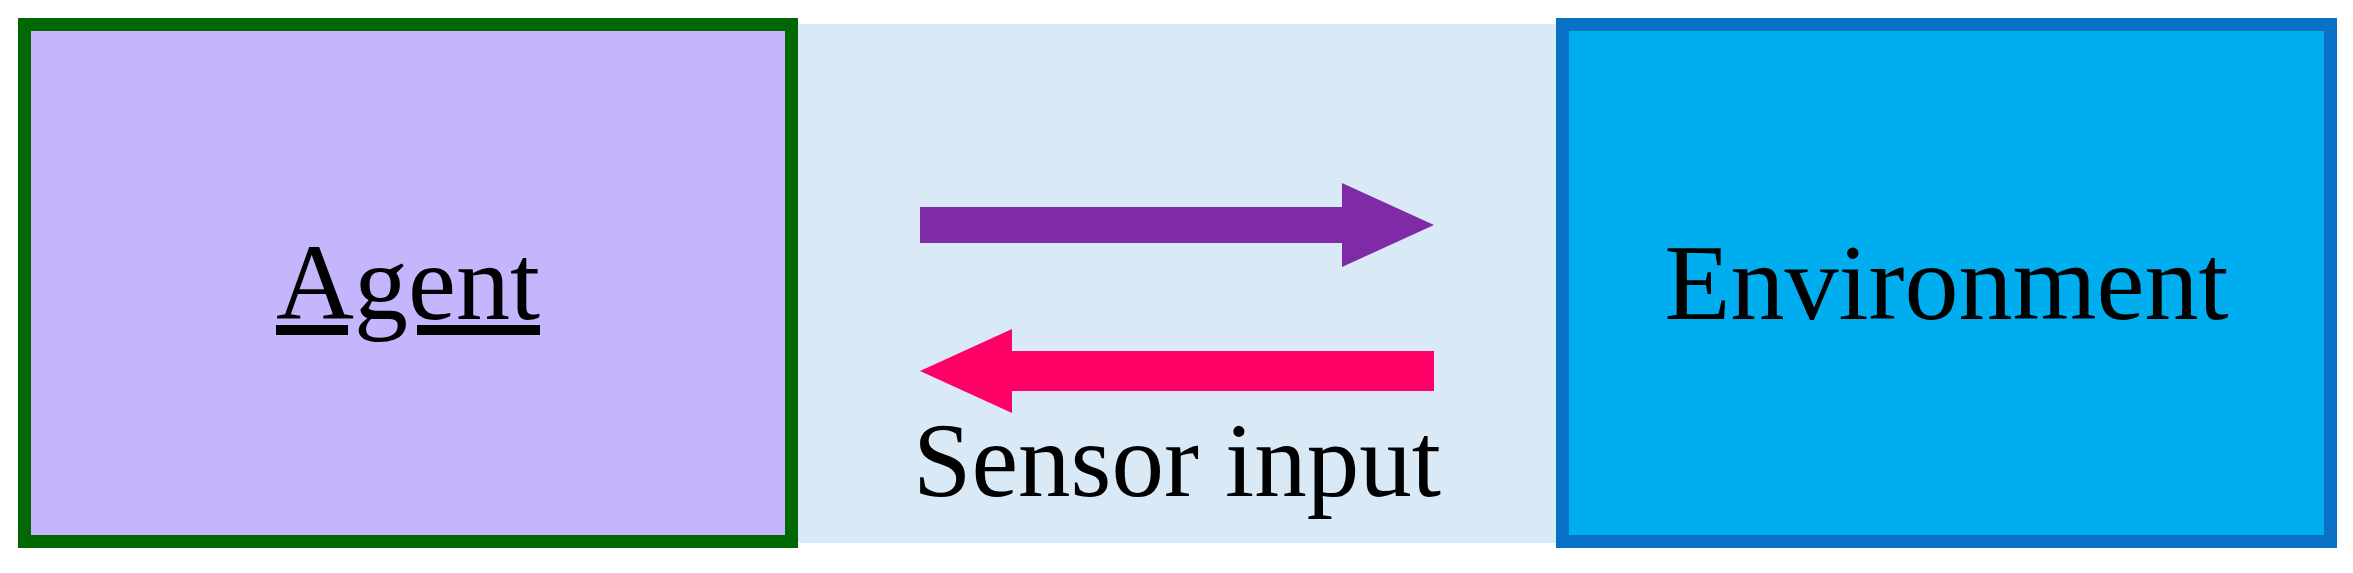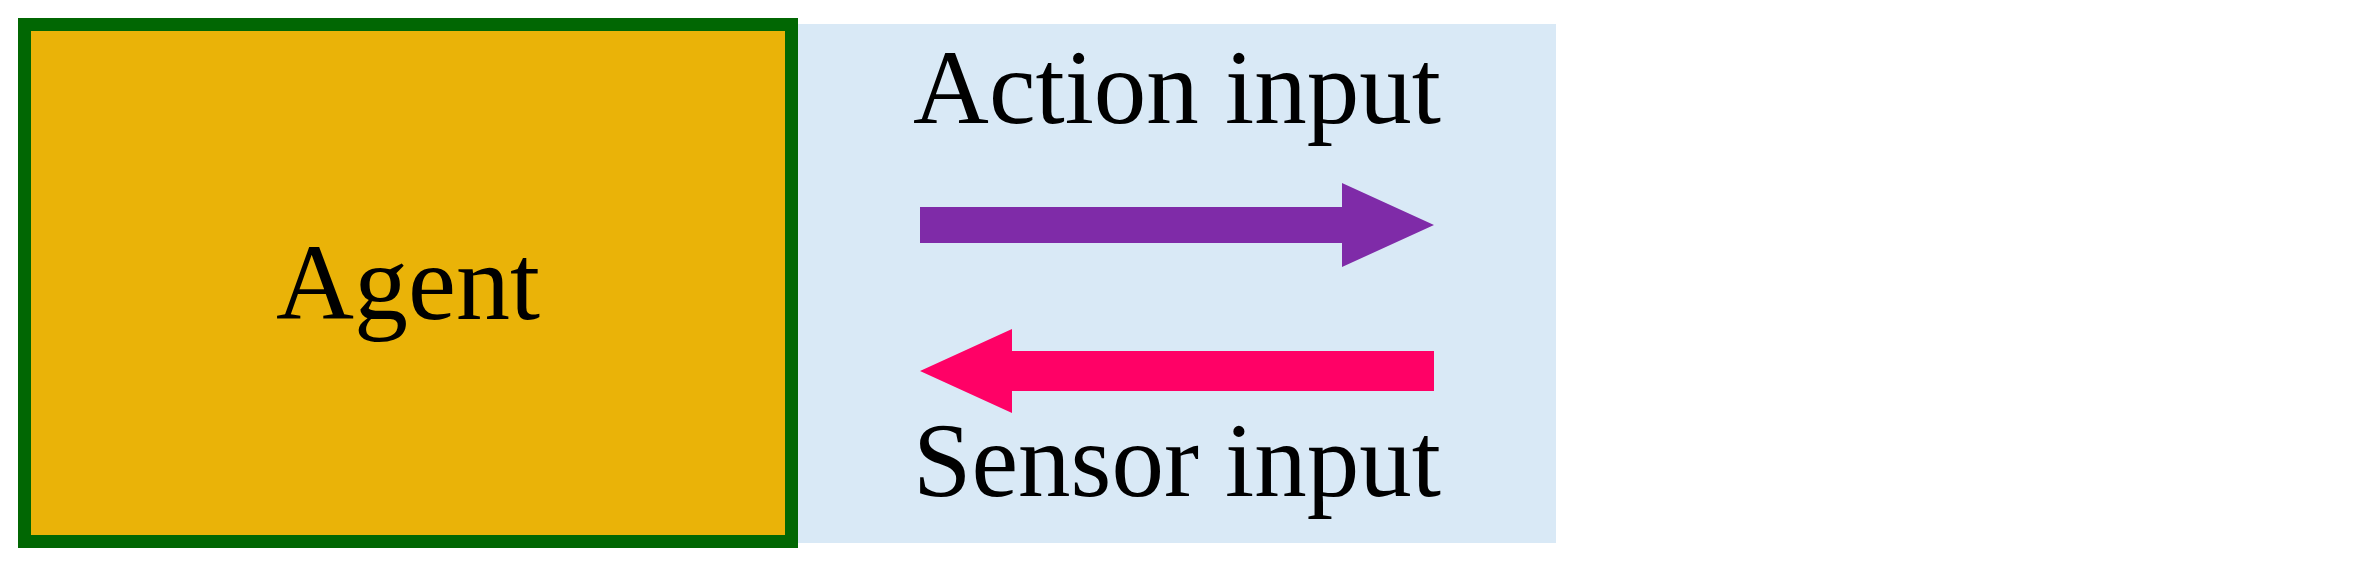--- a/index.html
+++ b/index.html
@@ -20,22 +20,23 @@
     top: 18px;
     height: 504px;              
     border: 13px solid #000;
     display: flex;
     align-items: center;
     justify-content: center;
   }
   .agent-box {
     left: 18px;
     width: 754px;               
-    background: #eab308;
+    background: #c4b5fd;
     border-color: #016703;
+    text-decoration: underline;
   }
   .environment-box {
     left: 1556px;
     width: 755px;               
     background: #00aeef;
     border-color: #0971c6;
   }
   .box-label {
     font-size: 108px;
     line-height: 1;
@@ -76,28 +77,30 @@
 <body>
 
 <div class="canvas">
 
   <div class="box agent-box">
     <span class="box-label">Agent</span>
   </div>
 
   <div class="io-channel">
 
-    <div class="channel-label action-label">Action input</div>
 
     <svg class="arrow action-arrow" viewBox="0 0 514 84" aria-hidden="true">
       <polygon fill="#7f2ba8" points="0,24 422,24 422,0 514,42 422,84 422,60 0,60"></polygon>
     </svg>
 
     <svg class="arrow sensor-arrow" viewBox="0 0 514 84" aria-hidden="true">
       <polygon fill="#ff0166" points="514,22 92,22 92,0 0,42 92,84 92,62 514,62"></polygon>
     </svg>
 
     <div class="channel-label sensor-label">Sensor input</div>
 
   </div>
 
+  <div class="box environment-box">
+    <span class="box-label">Environment</span>
+  </div>
 
 </div>
 
 </body></html>

